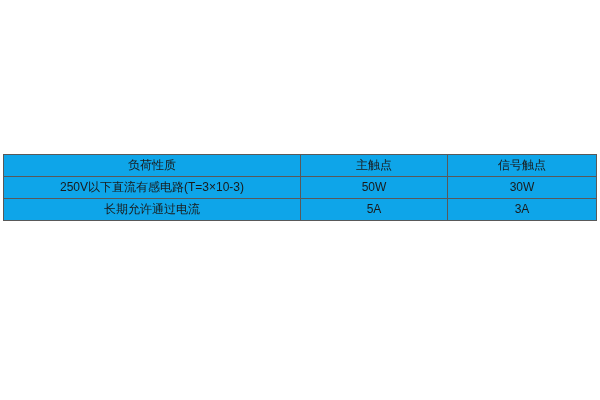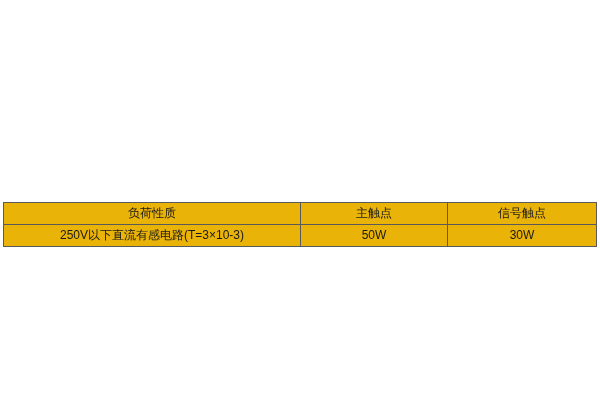--- a/index.html
+++ b/index.html
@@ -19,22 +19,21 @@
     inset: 0;
     background: #ffffff;
   }
   table.spec-table {
     position: absolute;
     left: 3px;
     top: 154px;
     width: 593px;
     border-collapse: collapse;
     table-layout: fixed;
-    background: #eab308;
-    margin-top: 48px;
+    background: #0ea5e9;
   }
   table.spec-table th,
   table.spec-table td {
     border: 1px solid #595959;
     height: 21px;
     padding: 0 2px;
     text-align: center;
     vertical-align: middle;
     font-size: 12px;
     font-weight: normal;
@@ -63,15 +62,20 @@
         <th>主触点</th>
         <th>信号触点</th>
       </tr>
     </thead>
     <tbody>
       <tr>
         <td>250V以下直流有感电路(T=3×10-3)</td>
         <td>50W</td>
         <td>30W</td>
       </tr>
+      <tr>
+        <td>长期允许通过电流</td>
+        <td>5A</td>
+        <td>3A</td>
+      </tr>
     </tbody>
   </table>
 </div>
 
 </body></html>

